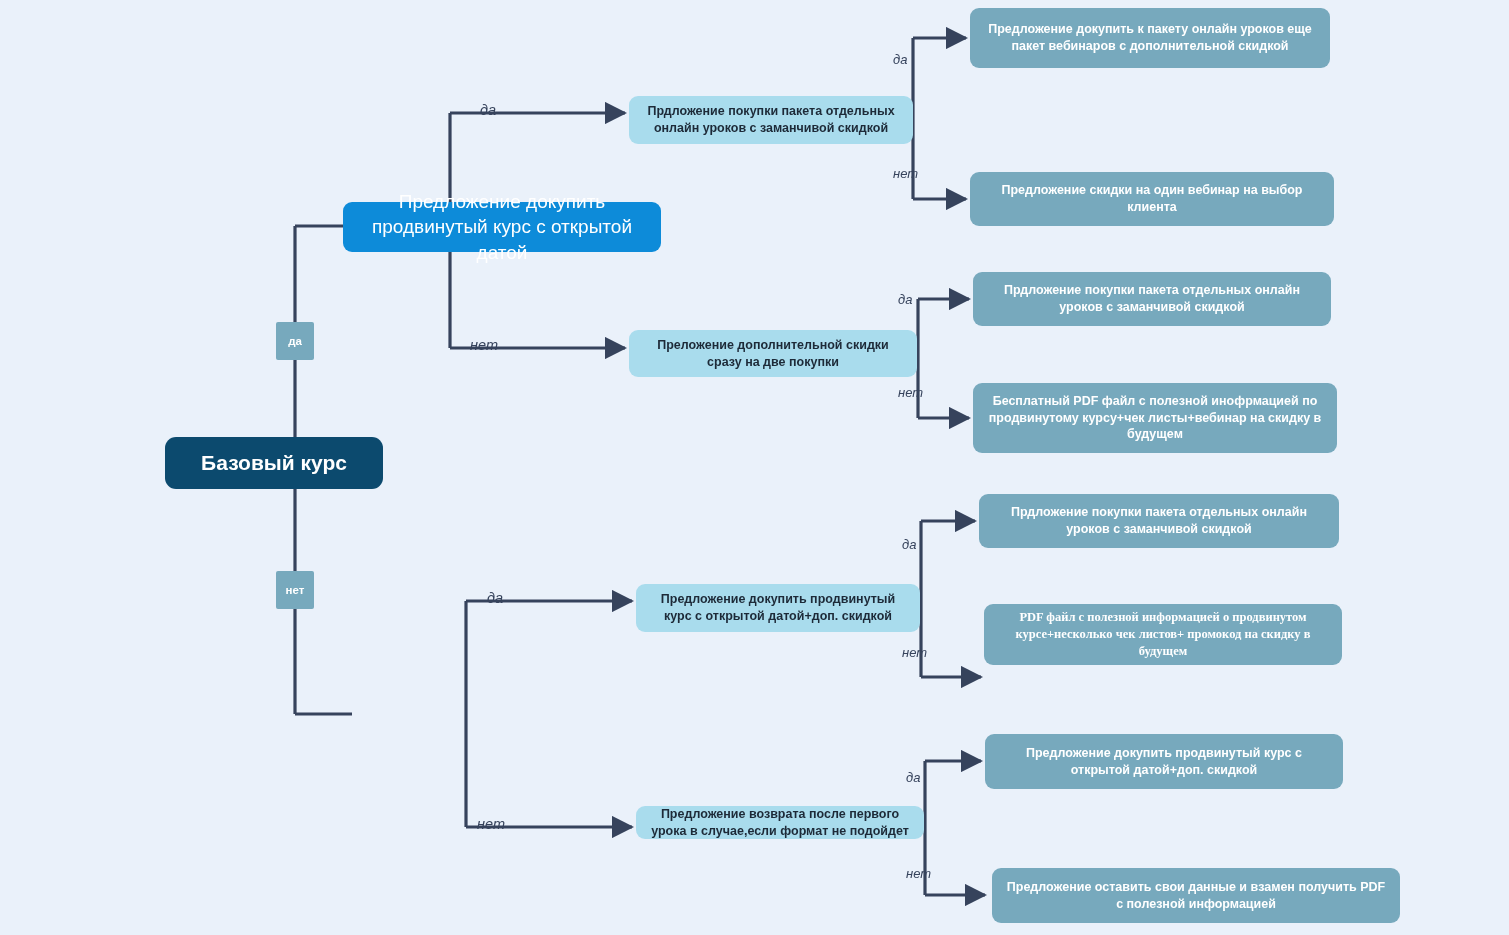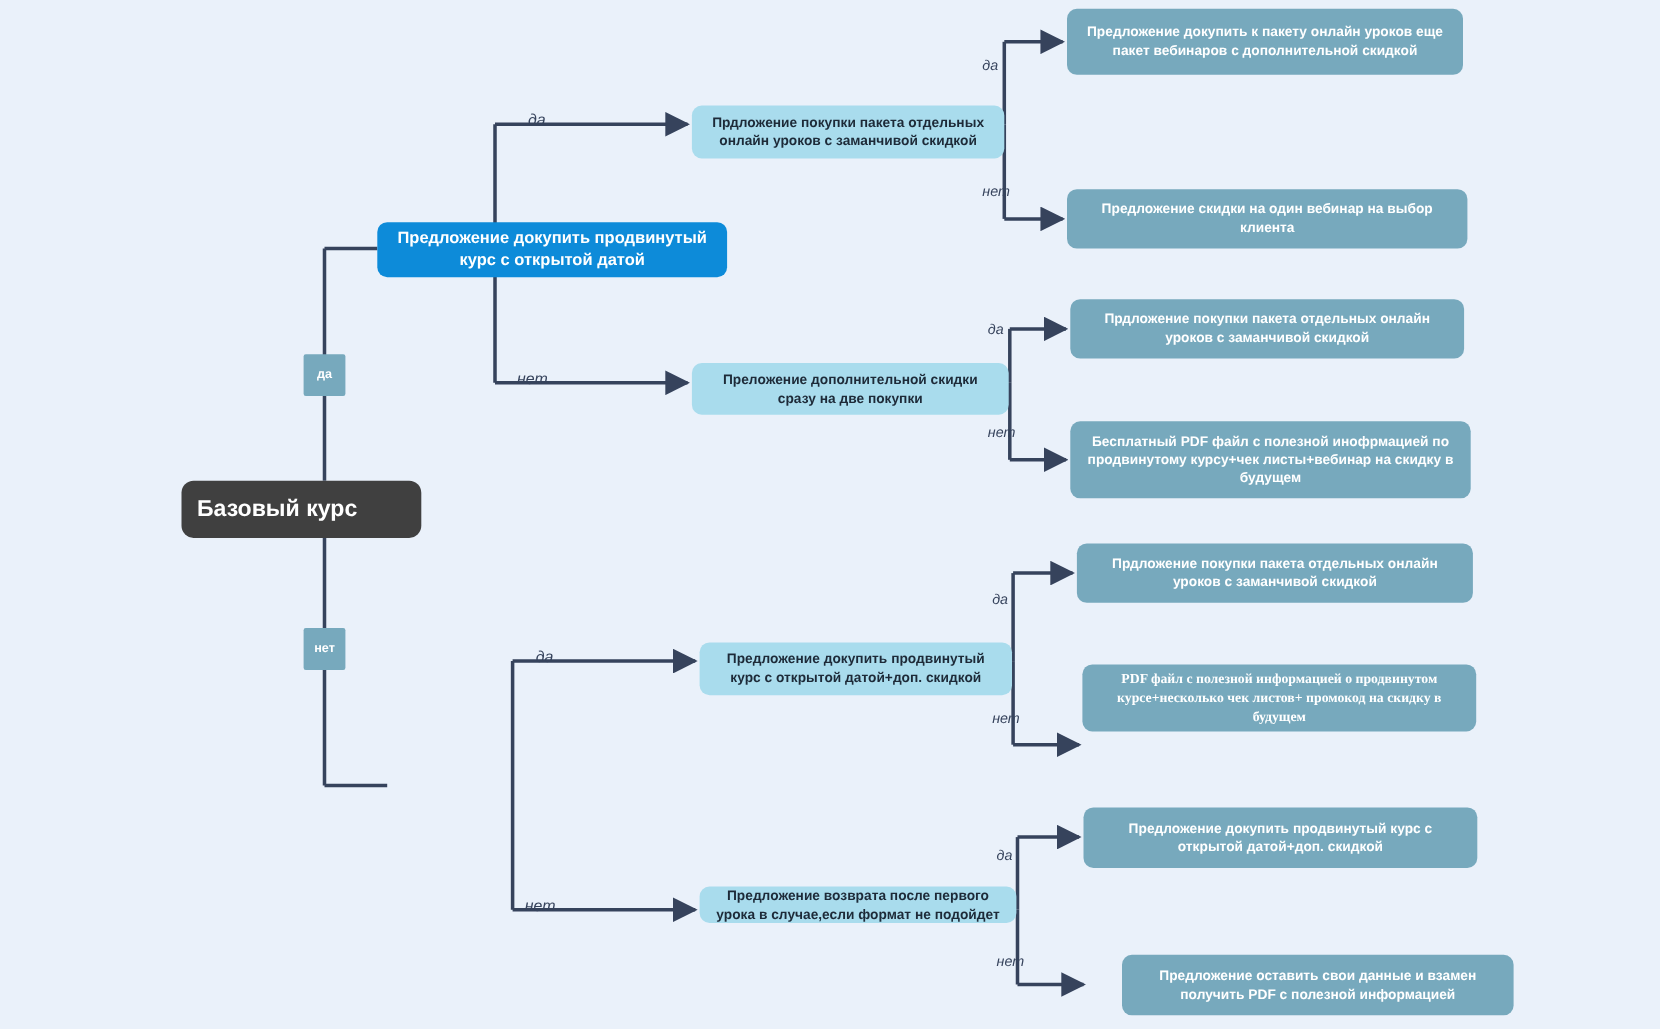--- a/index.html
+++ b/index.html
@@ -24,40 +24,40 @@
     top: 0;
     width: 1509px;
     height: 935px;
     pointer-events: none;
   }
   .node {
     position: absolute;
     box-sizing: border-box;
     display: flex;
     align-items: center;
-    justify-content: flex-start;
+    justify-content: center;
     text-align: center;
     border-radius: 9px;
     line-height: 1.35;
     padding: 6px 14px;
   }
   
   .node.root {
-    background: #404040;
+    background: #0c4a6e;
     color: #ffffff;
     font-size: 21px;
     font-weight: bold;
     border-radius: 11px;
   }
   
   .node.primary {
     background: #0d8bd9;
     color: #ffffff;
-    font-size: 15px;
-    font-weight: bold;
+    font-size: 19px;
+    font-weight: normal;
   }
   .node.primary.single {
     font-size: 16.5px;
     font-weight: normal;
   }
   
   .node.light {
     background: #a9dced;
     color: #1d2a38;
     font-size: 12.5px;
@@ -237,17 +237,17 @@
   <div class="elabel sm" style="left:906px; top:770px;">
     <span>да</span>
   </div>
   <div class="node steel" style="left:985px; top:734px; width:358px; height:55px;">
     <span>Предложение докупить продвинутый курс с открытой датой+доп. скидкой</span>
   </div>
 
   <div class="elabel sm" style="left:906px; top:866px;">
     <span>нет</span>
   </div>
-  <div class="node steel" style="left:1020px; top:868px; width:356px; height:55px;">
+  <div class="node steel" style="left:992px; top:868px; width:408px; height:55px;">
     <span>Предложение оставить свои данные и взамен получить PDF с полезной информацией</span>
   </div>
 
 </div>
 
 </body></html>

